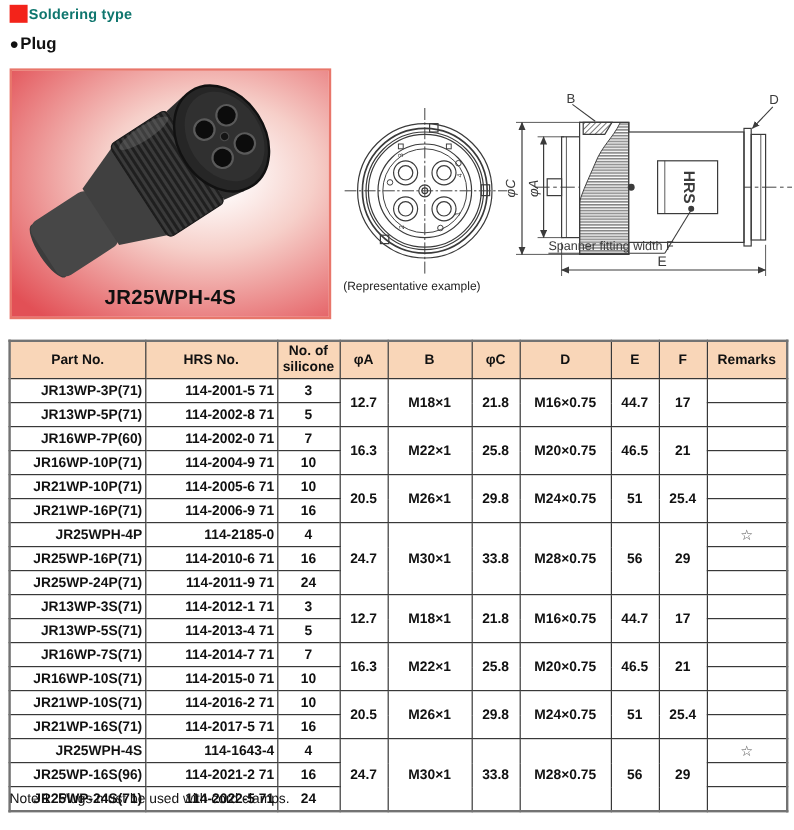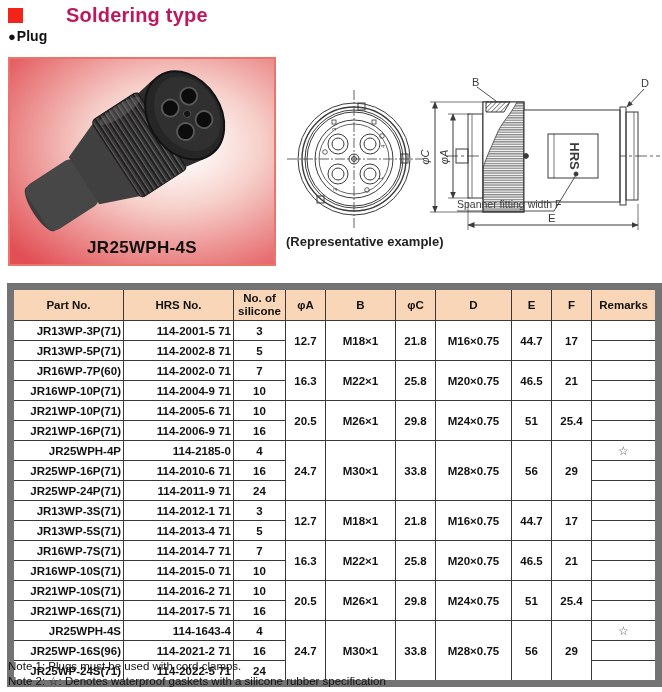--- a/index.html
+++ b/index.html
@@ -3,40 +3,40 @@
 <meta charset="utf-8">
 <style>
   html,body{margin:0;padding:0;}
   body{
     width:662px;height:692px;position:relative;background:#ffffff;
     font-family:"Liberation Sans", sans-serif;color:#111;overflow:hidden;
   }
   
   .title-row{position:absolute;left:8px;top:4px;display:flex;align-items:center;gap:1px;}
   .red-square{width:15px;height:15px;background:#f3231a;}
-  .title-text{color:#be185d;font-weight:bold;font-size:20px;letter-spacing:.2px;padding-left:42px;}
+  .title-text{color:#0f766e;font-weight:bold;font-size:12px;letter-spacing:.2px;}
   .plug-row{position:absolute;left:8px;top:28px;display:flex;align-items:center;font-weight:bold;font-size:14px;}
   .plug-bullet{font-size:13px;margin-right:1px;}
   
   .photo-frame{
     position:absolute;left:8px;top:57px;width:268px;height:209px;box-sizing:border-box;
     border:2px solid #e8766b;
     background:radial-gradient(ellipse at 62% 42%, #ffffff 8%, #f6cfc9 38%, #e25056 92%);
   }
   .photo-caption{position:absolute;left:0;bottom:6px;width:100%;text-align:center;
     font-weight:bold;font-size:17px;color:#101010;letter-spacing:.3px;}
   
   .front-view{position:absolute;left:287px;top:90px;}
-  .front-caption{position:absolute;left:286px;top:234px;font-size:13px;color:#222;font-weight:bold;}
+  .front-caption{position:absolute;left:286px;top:234px;font-size:10px;color:#222;}
   .side-view{position:absolute;left:420px;top:74px;}
   svg text{font-family:"Liberation Sans", sans-serif;}
   
   .parts-table{
     position:absolute;left:7px;top:283px;width:648px;
-    border-collapse:collapse;table-layout:fixed;border:7px solid #737373;
+    border-collapse:collapse;table-layout:fixed;border:2px solid #737373;
   }
   .parts-table th{
     background:#f9d6b8;border:1px solid #383838;height:30px;padding:0 2px;
     font-size:11.5px;font-weight:bold;line-height:1.1;white-space:normal;
   }
   .parts-table td{
     border:1px solid #383838;height:19px;padding:0 2px;
     font-size:11.5px;font-weight:bold;text-align:center;white-space:nowrap;overflow:hidden;
   }
   .parts-table td.part,.parts-table td.hrs{text-align:right;padding-left:8px;}
@@ -370,14 +370,13 @@
         <td class="part">JR25WP-24S(71)</td>
         <td class="hrs">114-2022-5 71</td>
         <td class="num">24</td>
         <td class="remark"></td>
       </tr>
     </tbody>
 </table>
 
 <div class="notes">
   <div>Note 1: Plugs must be used with cord clamps.</div>
-  <div>Note 2: ☆: Denotes waterproof gaskets with a silicone rubber specification</div>
 </div>
 
 </body></html>

